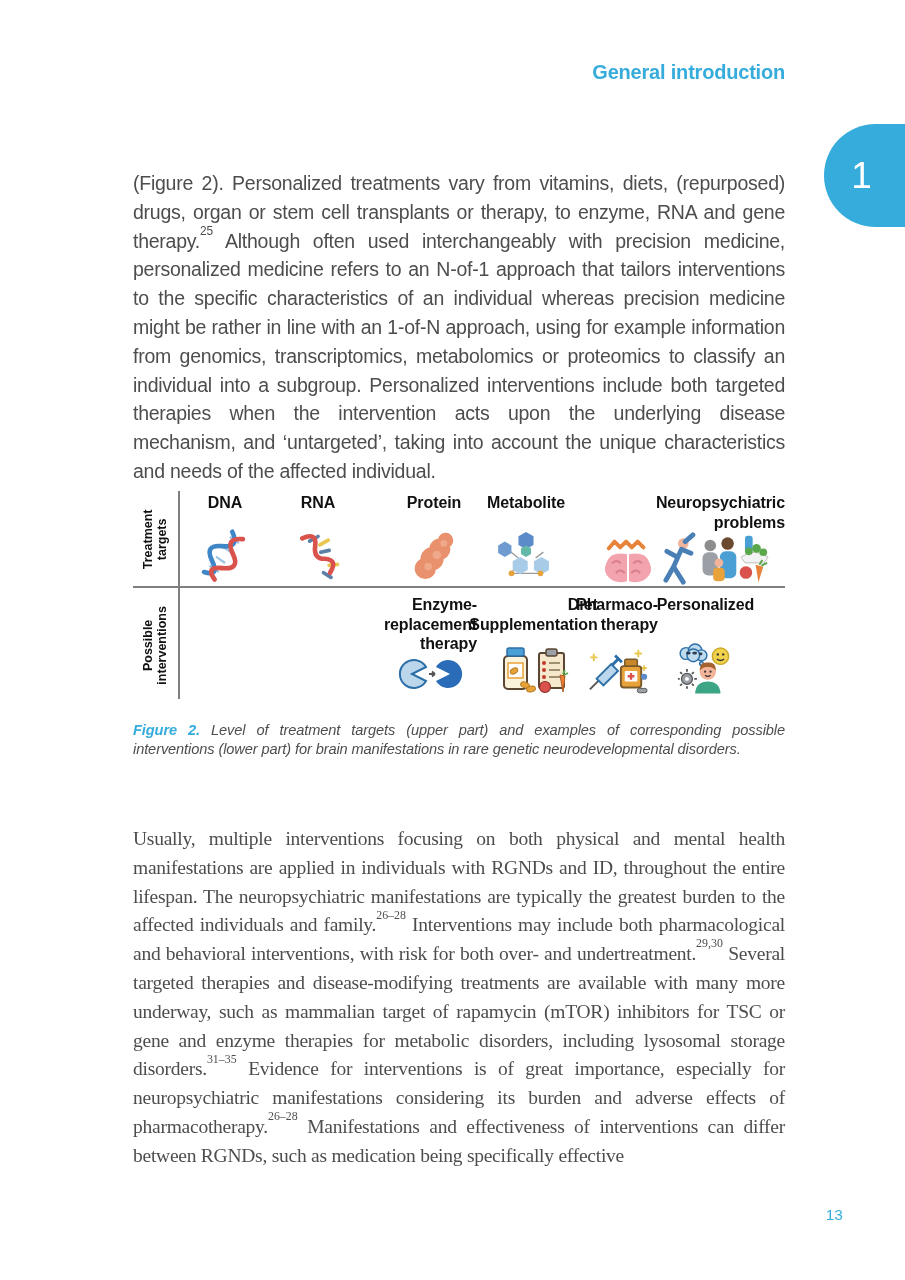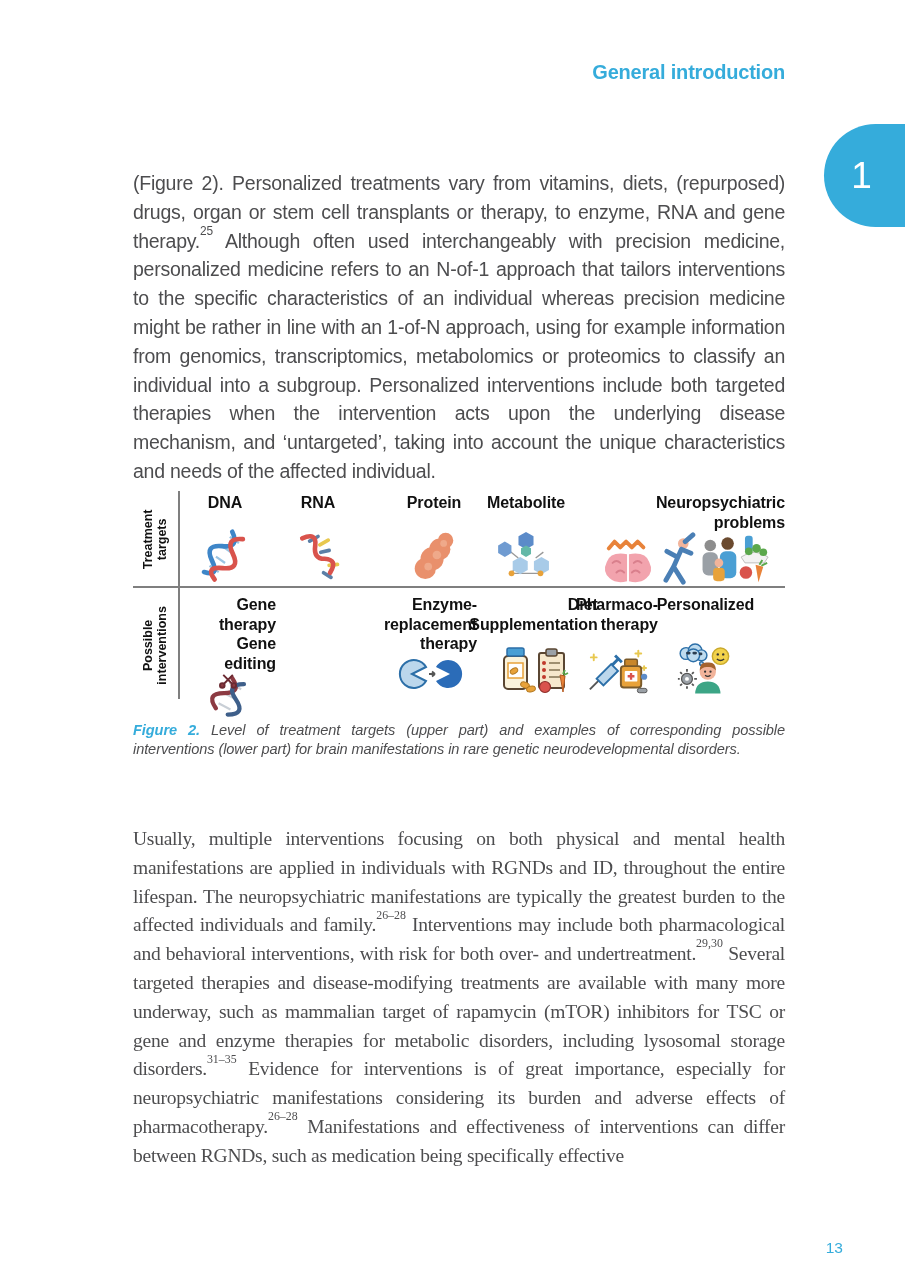--- a/index.html
+++ b/index.html
@@ -57,21 +57,21 @@
   .row1-cell{top:10px;height:90px;}
   .row2-cell{top:112px;height:102px;padding-bottom:3px;box-sizing:border-box;}
   .caption{
     position:absolute;left:133px;top:706px;width:652px;
     font-size:14.6px;line-height:19.5px;text-align:justify;color:#4D4D4F;
     letter-spacing:-0.1px;
     font-style:italic;
   }
   .caption .cap-label{color:var(--accent);font-weight:bold;}
   .page-number{
-    position:absolute;top:1239px;right:62px;font-size:15.5px;color:var(--accent);margin-left:48px;
+    position:absolute;top:1206px;right:62px;font-size:15.5px;color:var(--accent);margin-left:48px;
   }
   svg{display:block;}
 </style>
 </head>
 <body>
 
 <div class="page">
 
   <div class="running-head">General introduction</div>
 
@@ -199,42 +199,20 @@
           <polygon points="10,13 16.9,17 16.9,25 10,29 3.1,25 3.1,17" fill="#6F9BD1"></polygon>
           <polygon points="32,17 37.2,20 37.2,26 32,29 26.8,26 26.8,20" fill="#63B8A8"></polygon>
           <polygon points="26,29 33.8,33.5 33.8,42.5 26,47 18.2,42.5 18.2,33.5" fill="#A8CBE8"></polygon>
           <polygon points="48,29 55.8,33.5 55.8,42.5 48,47 40.2,42.5 40.2,33.5" fill="#A8CBE8"></polygon>
           <circle cx="17" cy="46" r="3" fill="#E8A23A"></circle>
             <circle cx="47" cy="46" r="3" fill="#E8A23A"></circle>
         </svg>
       </div>
     </div>
 
-    <div class="fig-cell row2-cell" style="left:48px;width:95px;">
-      <div class="cell-label">Gene therapy
-Gene editing</div>
-      <div class="cell-icon">
-        <svg width="50" height="46" viewBox="0 0 52 48">
-          <g transform="rotate(28 26 26)">
-            <g stroke="#C9CFD6" stroke-width="2.2">
-              <line x1="19" y1="12" x2="33" y2="12"></line>
-                <line x1="19" y1="24" x2="33" y2="24"></line>
-                <line x1="19" y1="36" x2="33" y2="36"></line>
-            </g>
-            <path d="M19 6 Q36 15 19 24 Q2 33 19 42" fill="none" stroke="#8C3A42" stroke-width="4.5" stroke-linecap="round"></path>
-            <path d="M33 6 Q16 15 33 24 Q50 33 33 42" fill="none" stroke="#3E5F8A" stroke-width="4.5" stroke-linecap="round"></path>
-          </g>
-          <g stroke="#6B2A32" stroke-width="2" fill="none">
-            <path d="M20 12 L30 2 M30 12 L20 2"></path>
-            <circle cx="19" cy="13" r="2.4" fill="#8C3A42"></circle>
-              <circle cx="31" cy="13" r="2.4" fill="#8C3A42"></circle>
-          </g>
-        </svg>
-      </div>
-    </div>
 
 
     <div class="fig-cell row2-cell" style="left:250px;width:95px;">
       <div class="cell-label">Enzyme-
 replacement
 therapy</div>
       <div class="cell-icon">
         <svg width="74" height="40" viewBox="0 0 74 40">
           <path d="M18 20 L32 13 A14 14 0 1 0 32 27 Z" fill="#BCD7EC" stroke="#2C6FA8" stroke-width="2"></path>
           <path d="M35 20 L41 20 M41 20 l-3 -2.5 M41 20 l-3 2.5" stroke="#555" stroke-width="1.8" fill="none"></path>

